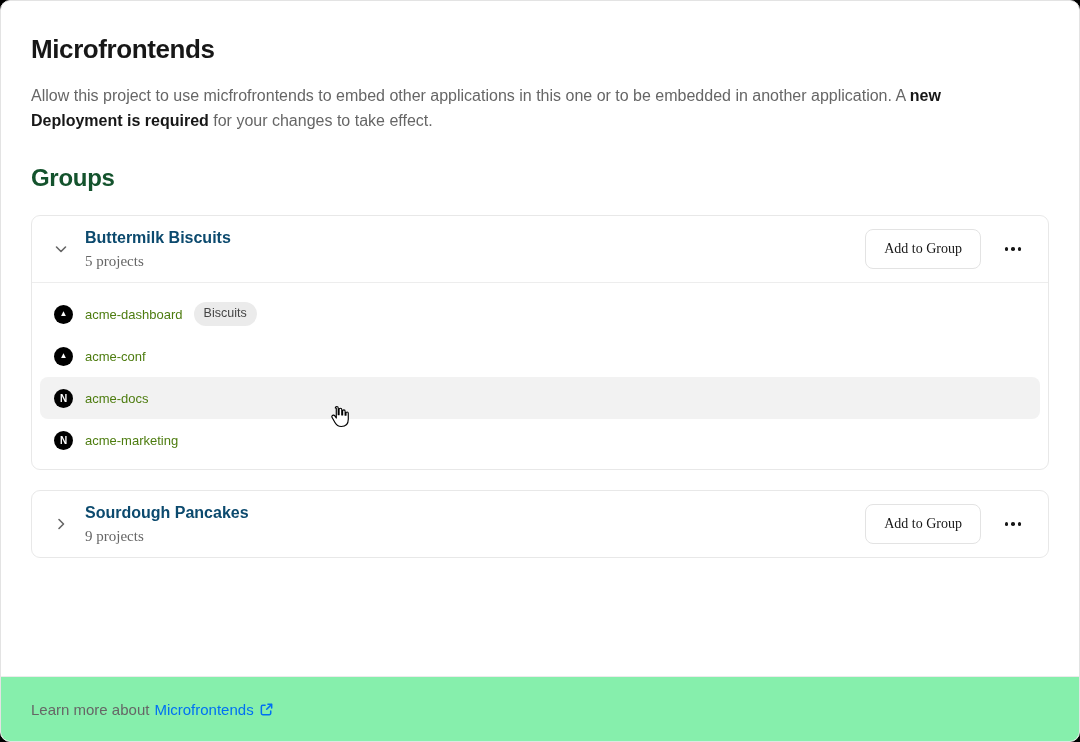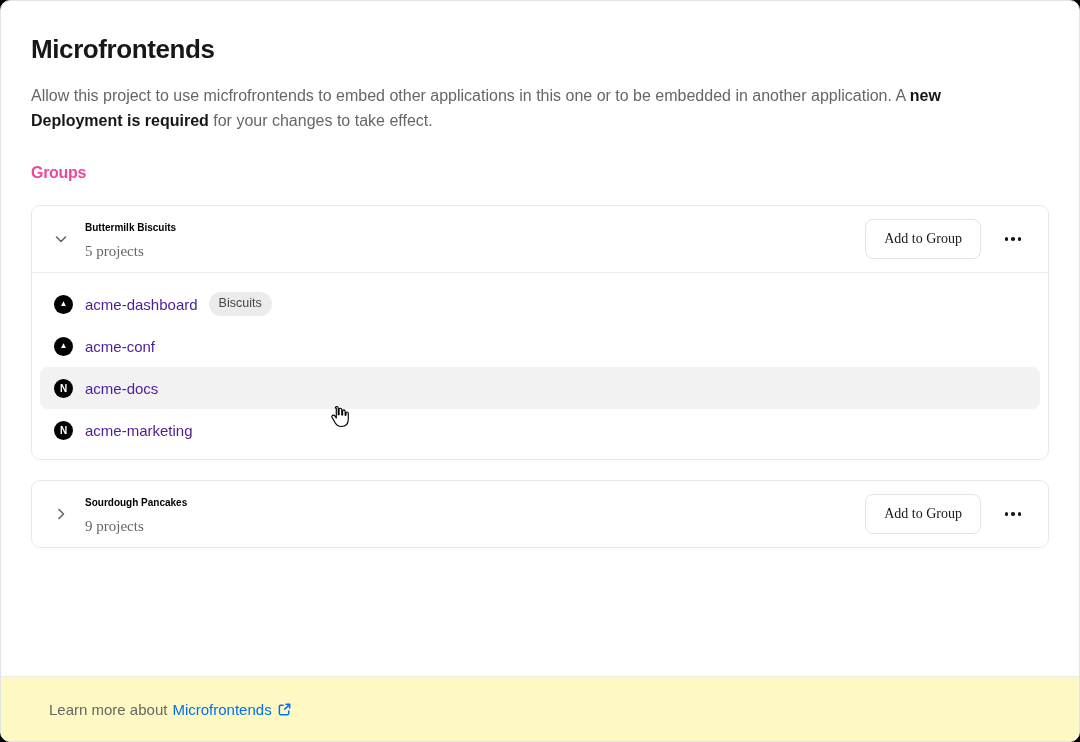--- a/index.html
+++ b/index.html
@@ -30,24 +30,24 @@
   .description {
     margin-top: 18px;
     font-size: 16px;
     line-height: 25px;
     color: #666;
     max-width: 1005px;
   }
   .description b { color: #171717; font-weight: 700; }
   .groups-heading {
     margin-top: 31px;
-    font-size: 16px;
+    font-size: 24px;
     font-weight: 700;
     letter-spacing: -0.3px;
-    color: #ec4899;
+    color: #14532d;
   }
   .group-card {
     margin-top: 23px;
     border: 1px solid #e8e8e8;
     border-radius: 9px;
     background: #fff;
   }
   .group-card + .group-card { margin-top: 20px; }
   .group-header {
     display: flex;
@@ -56,23 +56,23 @@
     padding: 0 17px 0 17px;
   }
   .chevron-btn {
     width: 24px; height: 24px;
     display: flex; align-items: center; justify-content: center;
     background: none; border: none; cursor: pointer; color: #666;
     flex: 0 0 auto;
   }
   .group-titles { margin-left: 12px; }
   .group-name {
-    font-size: 10px;
+    font-size: 16px;
     font-weight: 600;
-    color: #000000;
+    color: #0c4a6e;
     line-height: 20px;
     text-align: center;
   }
   .group-count {
     font-size: 15px;
     color: #666;
     line-height: 20px;
     margin-top: 3px;
     font-family: Liberation Serif, serif;
   }
@@ -119,22 +119,22 @@
     border-radius: 50%;
     background: #000;
     color: #fff;
     display: flex; align-items: center; justify-content: center;
     flex: 0 0 auto;
   }
   .proj-icon.vercel { font-size: 8px; padding-bottom: 1px; }
   .proj-icon.nextjs { font-size: 10px; font-weight: 700; }
   .proj-name {
     margin-left: 12px;
-    font-size: 15px;
-    color: #4c1d95;
+    font-size: 13px;
+    color: #4d7c0f;
   }
   .default-badge {
     margin-left: 11px;
     background: #ebebeb;
     color: #454545;
     font-size: 12.5px;
     line-height: 1;
     padding: 5px 10px 6px;
     border-radius: 999px;
   }
@@ -150,25 +150,25 @@
     border: 1px solid #e3e3e3;
     border-radius: 10px;
     font-family: inherit;
     font-size: 15px;
     font-weight: 500;
     color: #171717;
     cursor: pointer;
   }
   .footer {
     height: 65px;
-    background: #fef9c3;
+    background: #86efac;
     border-top: 1px solid #ebebeb;
     display: flex;
     align-items: center;
-    padding: 0 48px;
+    padding: 0 30px;
     font-size: 15px;
     color: #666;
   }
   .footer-link {
     color: #0070f3;
     text-decoration: none;
     margin-left: 5px;
     display: inline-flex;
     align-items: center;
     gap: 5px;

